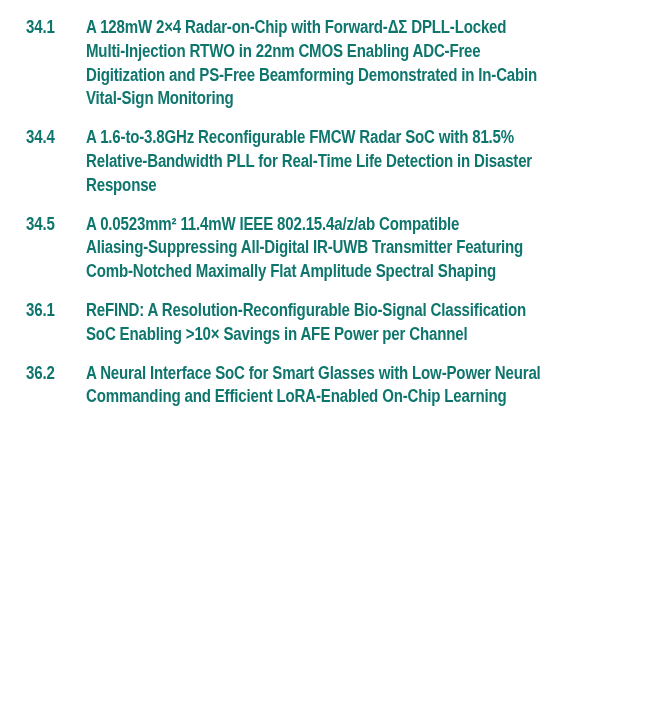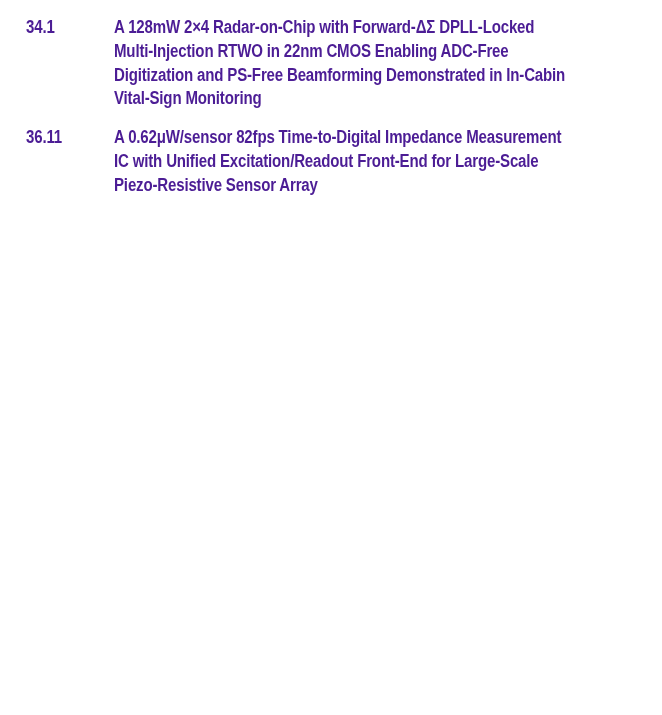--- a/index.html
+++ b/index.html
@@ -16,38 +16,37 @@
     .paper-list {
       position: absolute;
       left: 26px;
       top: 16px;
       width: 620px;
     }
     .paper-item {
       display: flex;
       align-items: flex-start;
       margin-bottom: 15px;
-      color: #4c1d95;
+      color: #0f766e;
       font-family: "Liberation Sans", sans-serif;
       font-weight: bold;
       font-size: 17.5px;
       line-height: 23.8px;
       letter-spacing: -0.2px;
     }
     .paper-item .num {
       flex: 0 0 60px;
       width: 60px;
       transform: scaleX(0.86);
       transform-origin: left center;
       white-space: nowrap;
     }
     .paper-item .title {
       flex: 1 1 auto;
       width: 560px;
-      margin-left: 28px;
     }
     .paper-item .title .line {
       display: block;
       white-space: nowrap;
       transform: scaleX(0.86);
       transform-origin: left center;
     }
   </style>
 </head>
 <body>
@@ -58,28 +57,50 @@
     <div class="num">34.1</div>
     <div class="title">
       <span class="line">A 128mW 2×4 Radar-on-Chip with Forward-ΔΣ DPLL-Locked</span>
       <span class="line">Multi-Injection RTWO in 22nm CMOS Enabling ADC-Free</span>
       <span class="line">Digitization and PS-Free Beamforming Demonstrated in In-Cabin</span>
       <span class="line">Vital-Sign Monitoring</span>
     </div>
   </div>
 
 
+  <div class="paper-item">
+    <div class="num">34.4</div>
+    <div class="title">
+      <span class="line">A 1.6-to-3.8GHz Reconfigurable FMCW Radar SoC with 81.5%</span>
+      <span class="line">Relative-Bandwidth PLL for Real-Time Life Detection in Disaster</span>
+      <span class="line">Response</span>
+    </div>
+  </div>
 
-
-
-
+  <div class="paper-item">
+    <div class="num">34.5</div>
+    <div class="title">
+      <span class="line">A 0.0523mm² 11.4mW IEEE 802.15.4a/z/ab Compatible</span>
+      <span class="line">Aliasing-Suppressing All-Digital IR-UWB Transmitter Featuring</span>
+      <span class="line">Comb-Notched Maximally Flat Amplitude Spectral Shaping</span>
+    </div>
+  </div>
 
 
   <div class="paper-item">
-    <div class="num">36.11</div>
+    <div class="num">36.1</div>
     <div class="title">
-      <span class="line">A 0.62μW/sensor 82fps Time-to-Digital Impedance Measurement</span>
-      <span class="line">IC with Unified Excitation/Readout Front-End for Large-Scale</span>
-      <span class="line">Piezo-Resistive Sensor Array</span>
+      <span class="line">ReFIND: A Resolution-Reconfigurable Bio-Signal Classification</span>
+      <span class="line">SoC Enabling &gt;10× Savings in AFE Power per Channel</span>
     </div>
   </div>
+
+  <div class="paper-item">
+    <div class="num">36.2</div>
+    <div class="title">
+      <span class="line">A Neural Interface SoC for Smart Glasses with Low-Power Neural</span>
+      <span class="line">Commanding and Efficient LoRA-Enabled On-Chip Learning</span>
+    </div>
+  </div>
+
+
 
 </div>
 
 </body></html>

